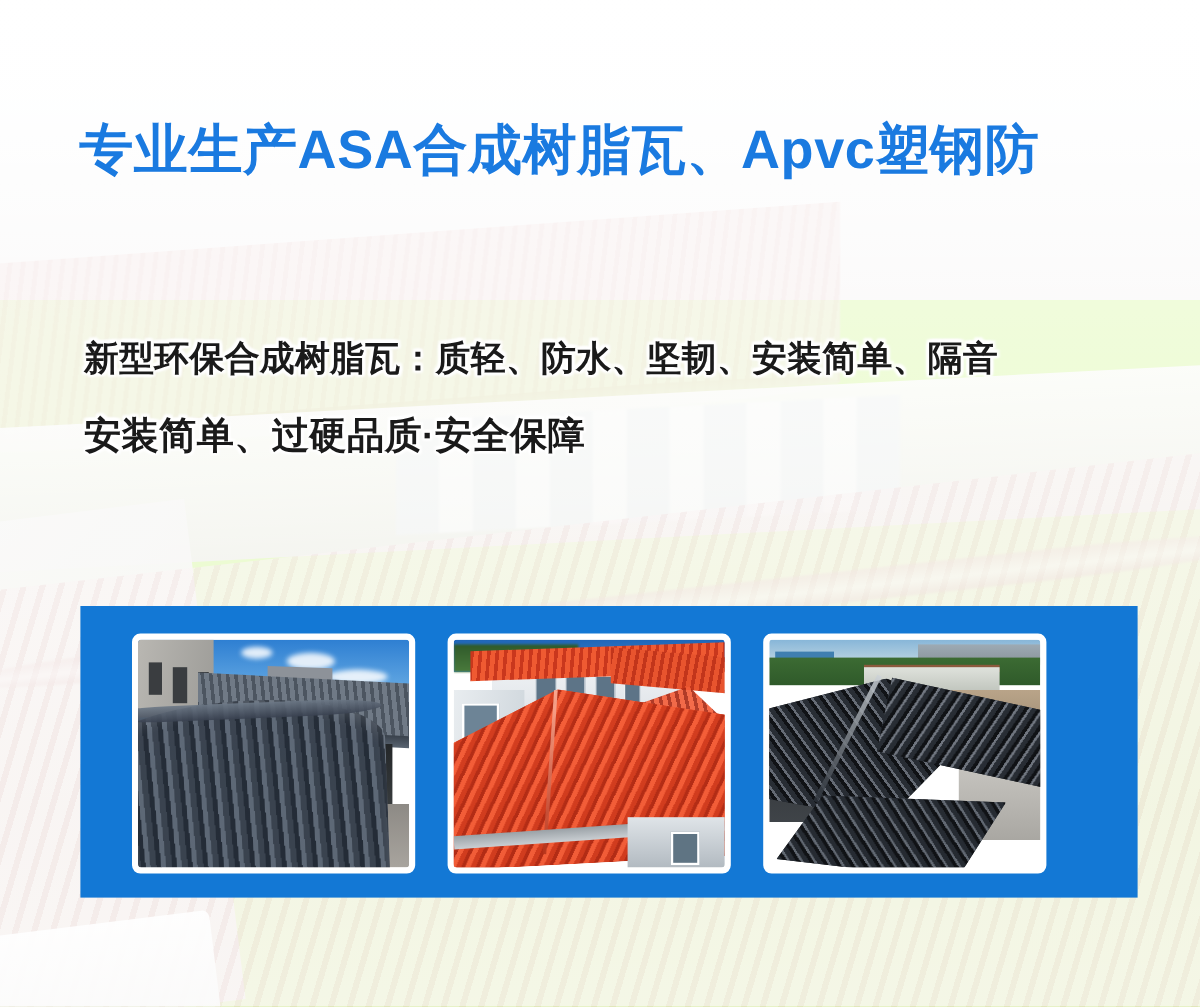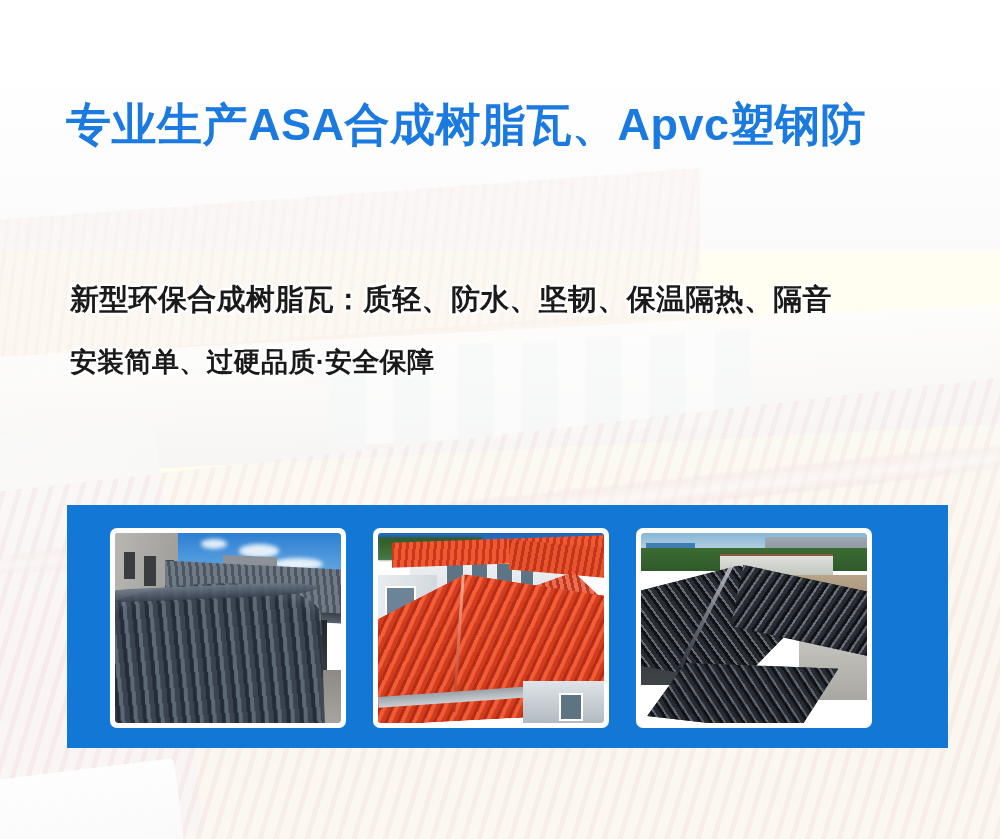--- a/index.html
+++ b/index.html
@@ -7,21 +7,21 @@
   body{
     width:1000px;height:839px;
     font-family:"Liberation Sans","DejaVu Sans",sans-serif;
     background:#ffffff;
     overflow:hidden;
   }
   .banner{
     position:relative;
     width:1000px;height:839px;
     overflow:hidden;
-    background:#fef9c3;
+    background:#bef264;
   }
 
   
   .bg-photo{
     position:absolute;inset:0;
     overflow:hidden;
   }
   
   .bg-sky{
     position:absolute;left:0;top:0;width:1000px;height:250px;
@@ -128,21 +128,21 @@
     font-size:29px;
     font-weight:bold;
     line-height:55px;
     letter-spacing:.3px;
     white-space:nowrap;
     text-shadow:
       -2px 0 2px #fff, 2px 0 2px #fff, 0 -2px 2px #fff, 0 2px 2px #fff,
       -2px -2px 2px #fff, 2px 2px 2px #fff, 2px -2px 2px #fff, -2px 2px 2px #fff;
   }
   .subs .line{display:block;}
-  .subs .line3{margin-top:8px;font-size:27px;}
+  .subs .line3{margin-top:8px;font-size:31px;}
 
   
   .gallery{
     position:absolute;left:67px;top:505px;width:881px;height:243px;
     background:#1378d5;
   }
   .shots{
     position:absolute;left:43px;top:23px;
     display:flex;gap:27px;
   }
@@ -313,21 +313,21 @@
     <div class="bg-veil"></div>
   </div>
 
   <div class="content">
 
     <div class="headline">
       <span class="l1">专业生产ASA合成树脂瓦、Apvc塑钢防</span>
     </div>
 
     <div class="subs">
-      <span class="line line1">新型环保合成树脂瓦：质轻、防水、坚韧、保温隔热、隔音</span>
+      <span class="line line1">新型环保合成树脂瓦：质轻、防水、坚韧、安装简单、隔音</span>
       <span class="line line3">安装简单、过硬品质·安全保障</span>
     </div>
 
     <div class="gallery">
       <div class="shots">
 
         <div class="shot p1">
           <div class="inner">
             <div class="sky"></div>
             <div class="cloud c1"></div>

